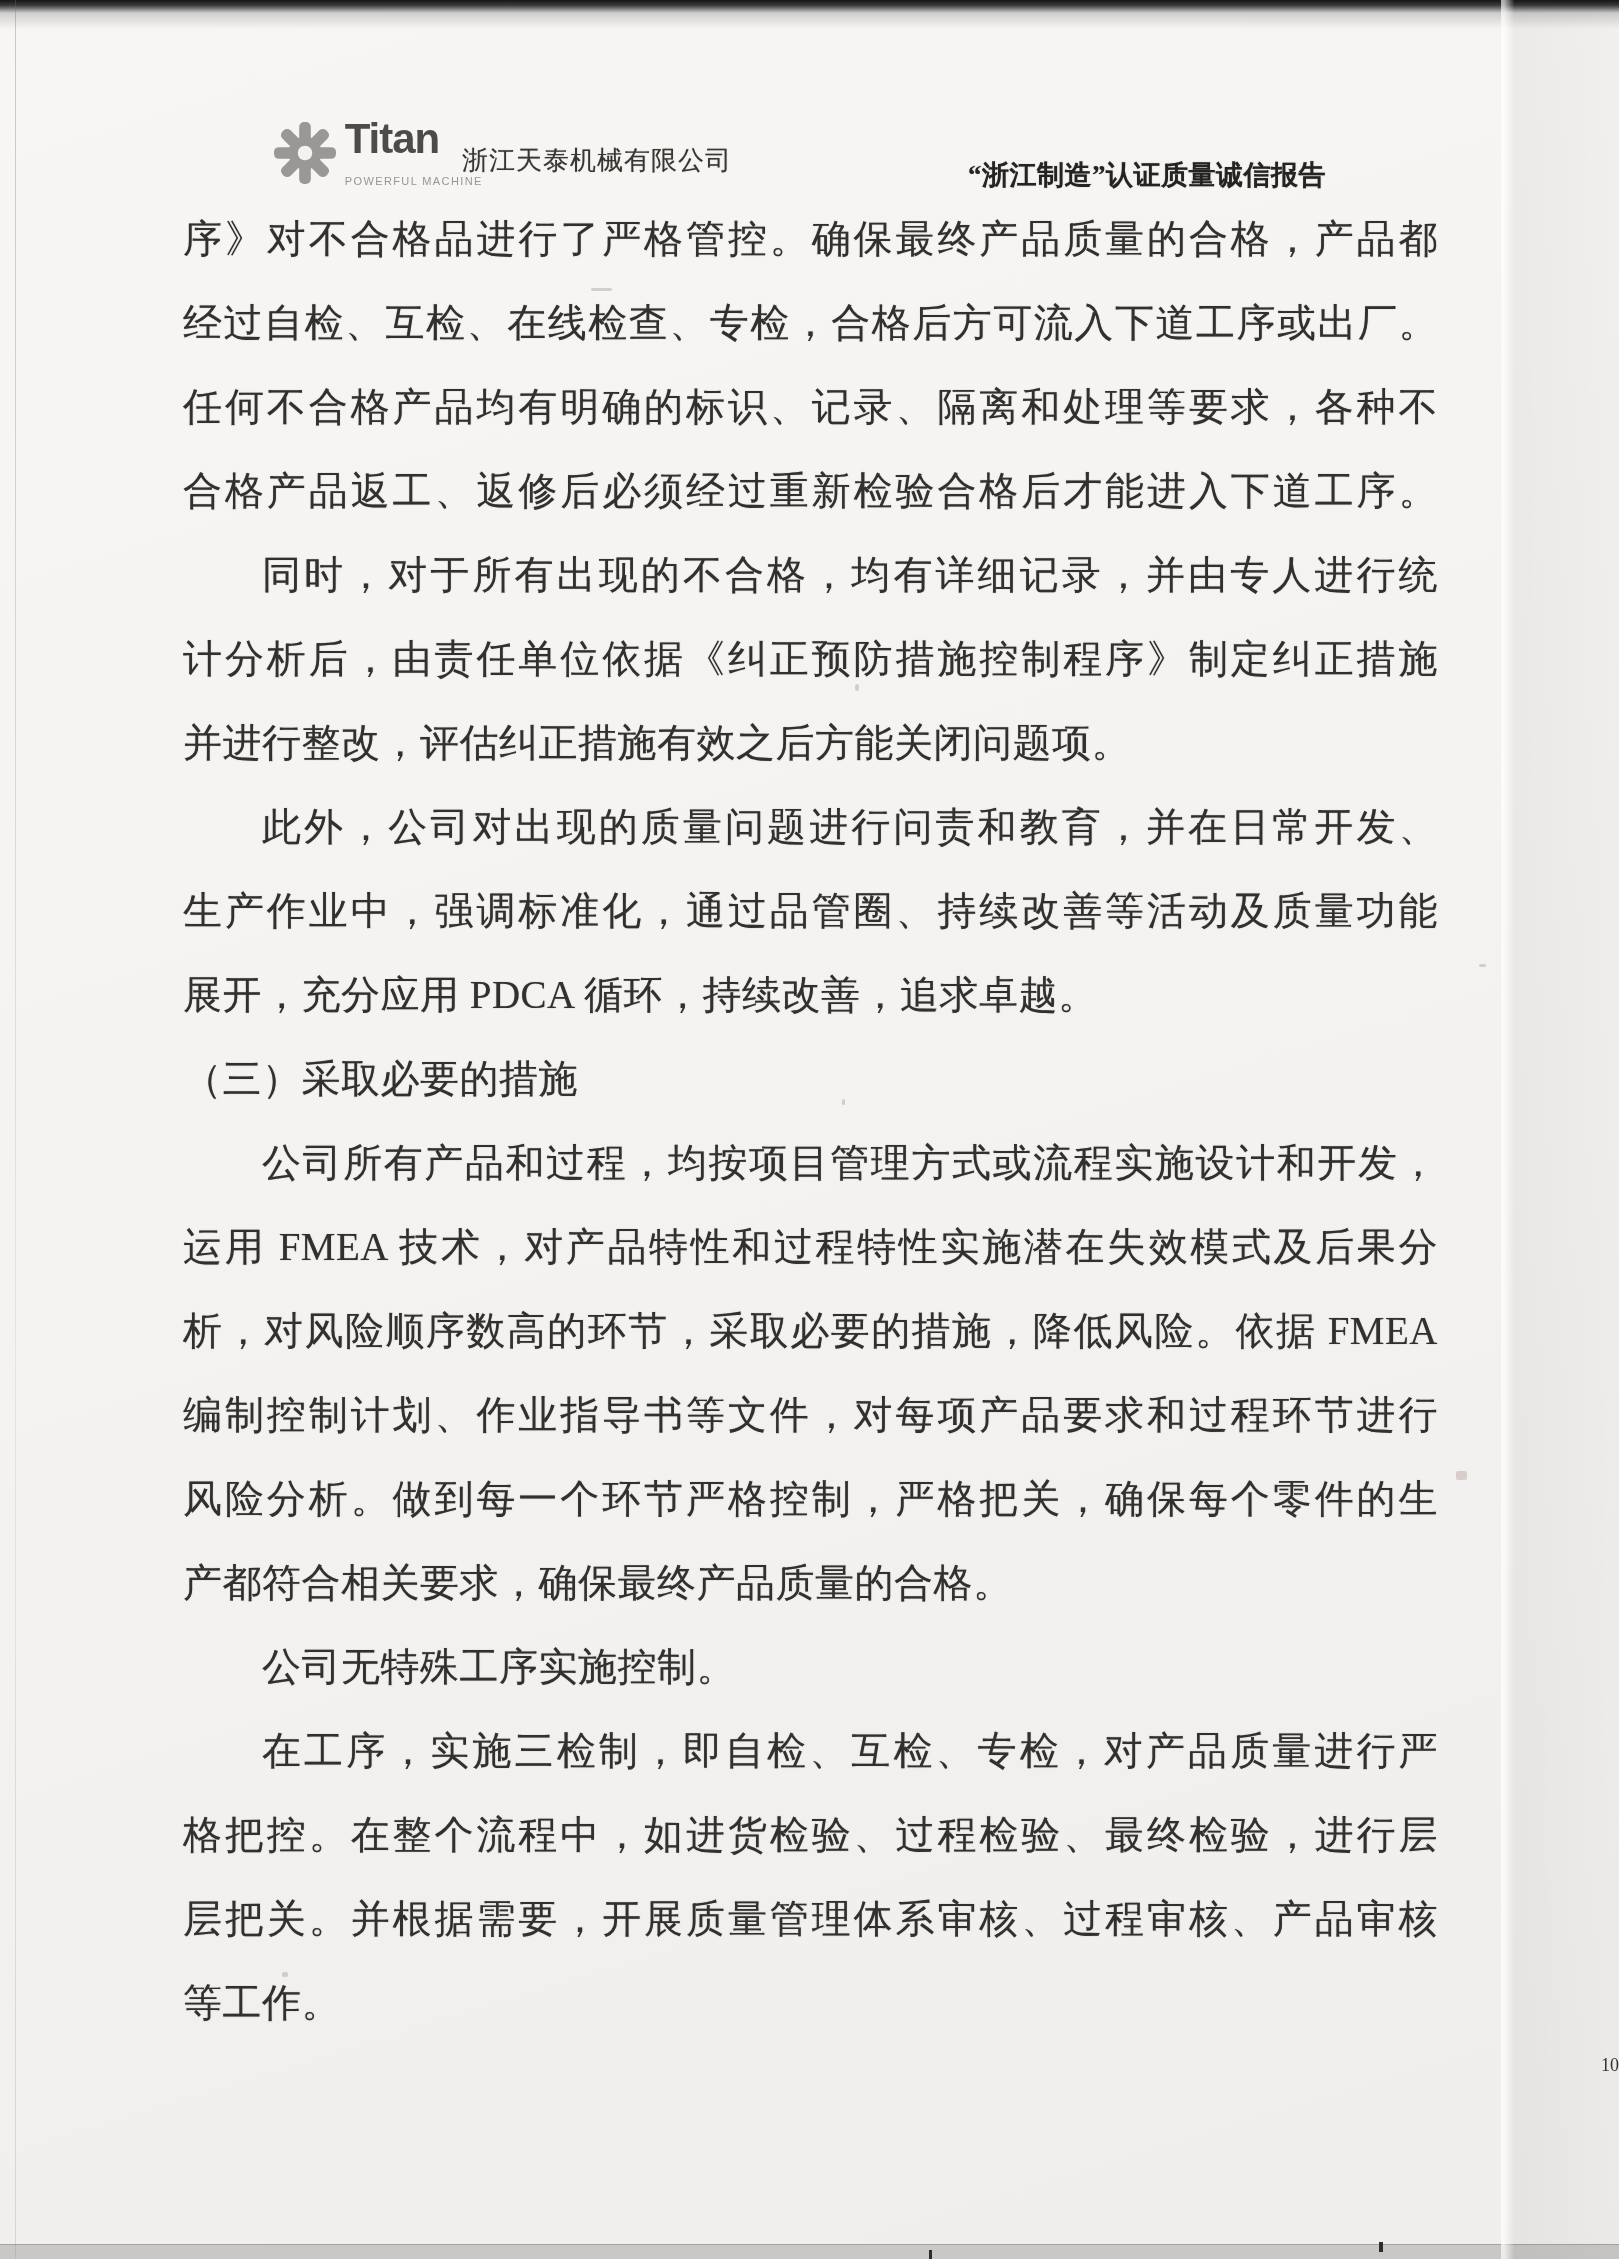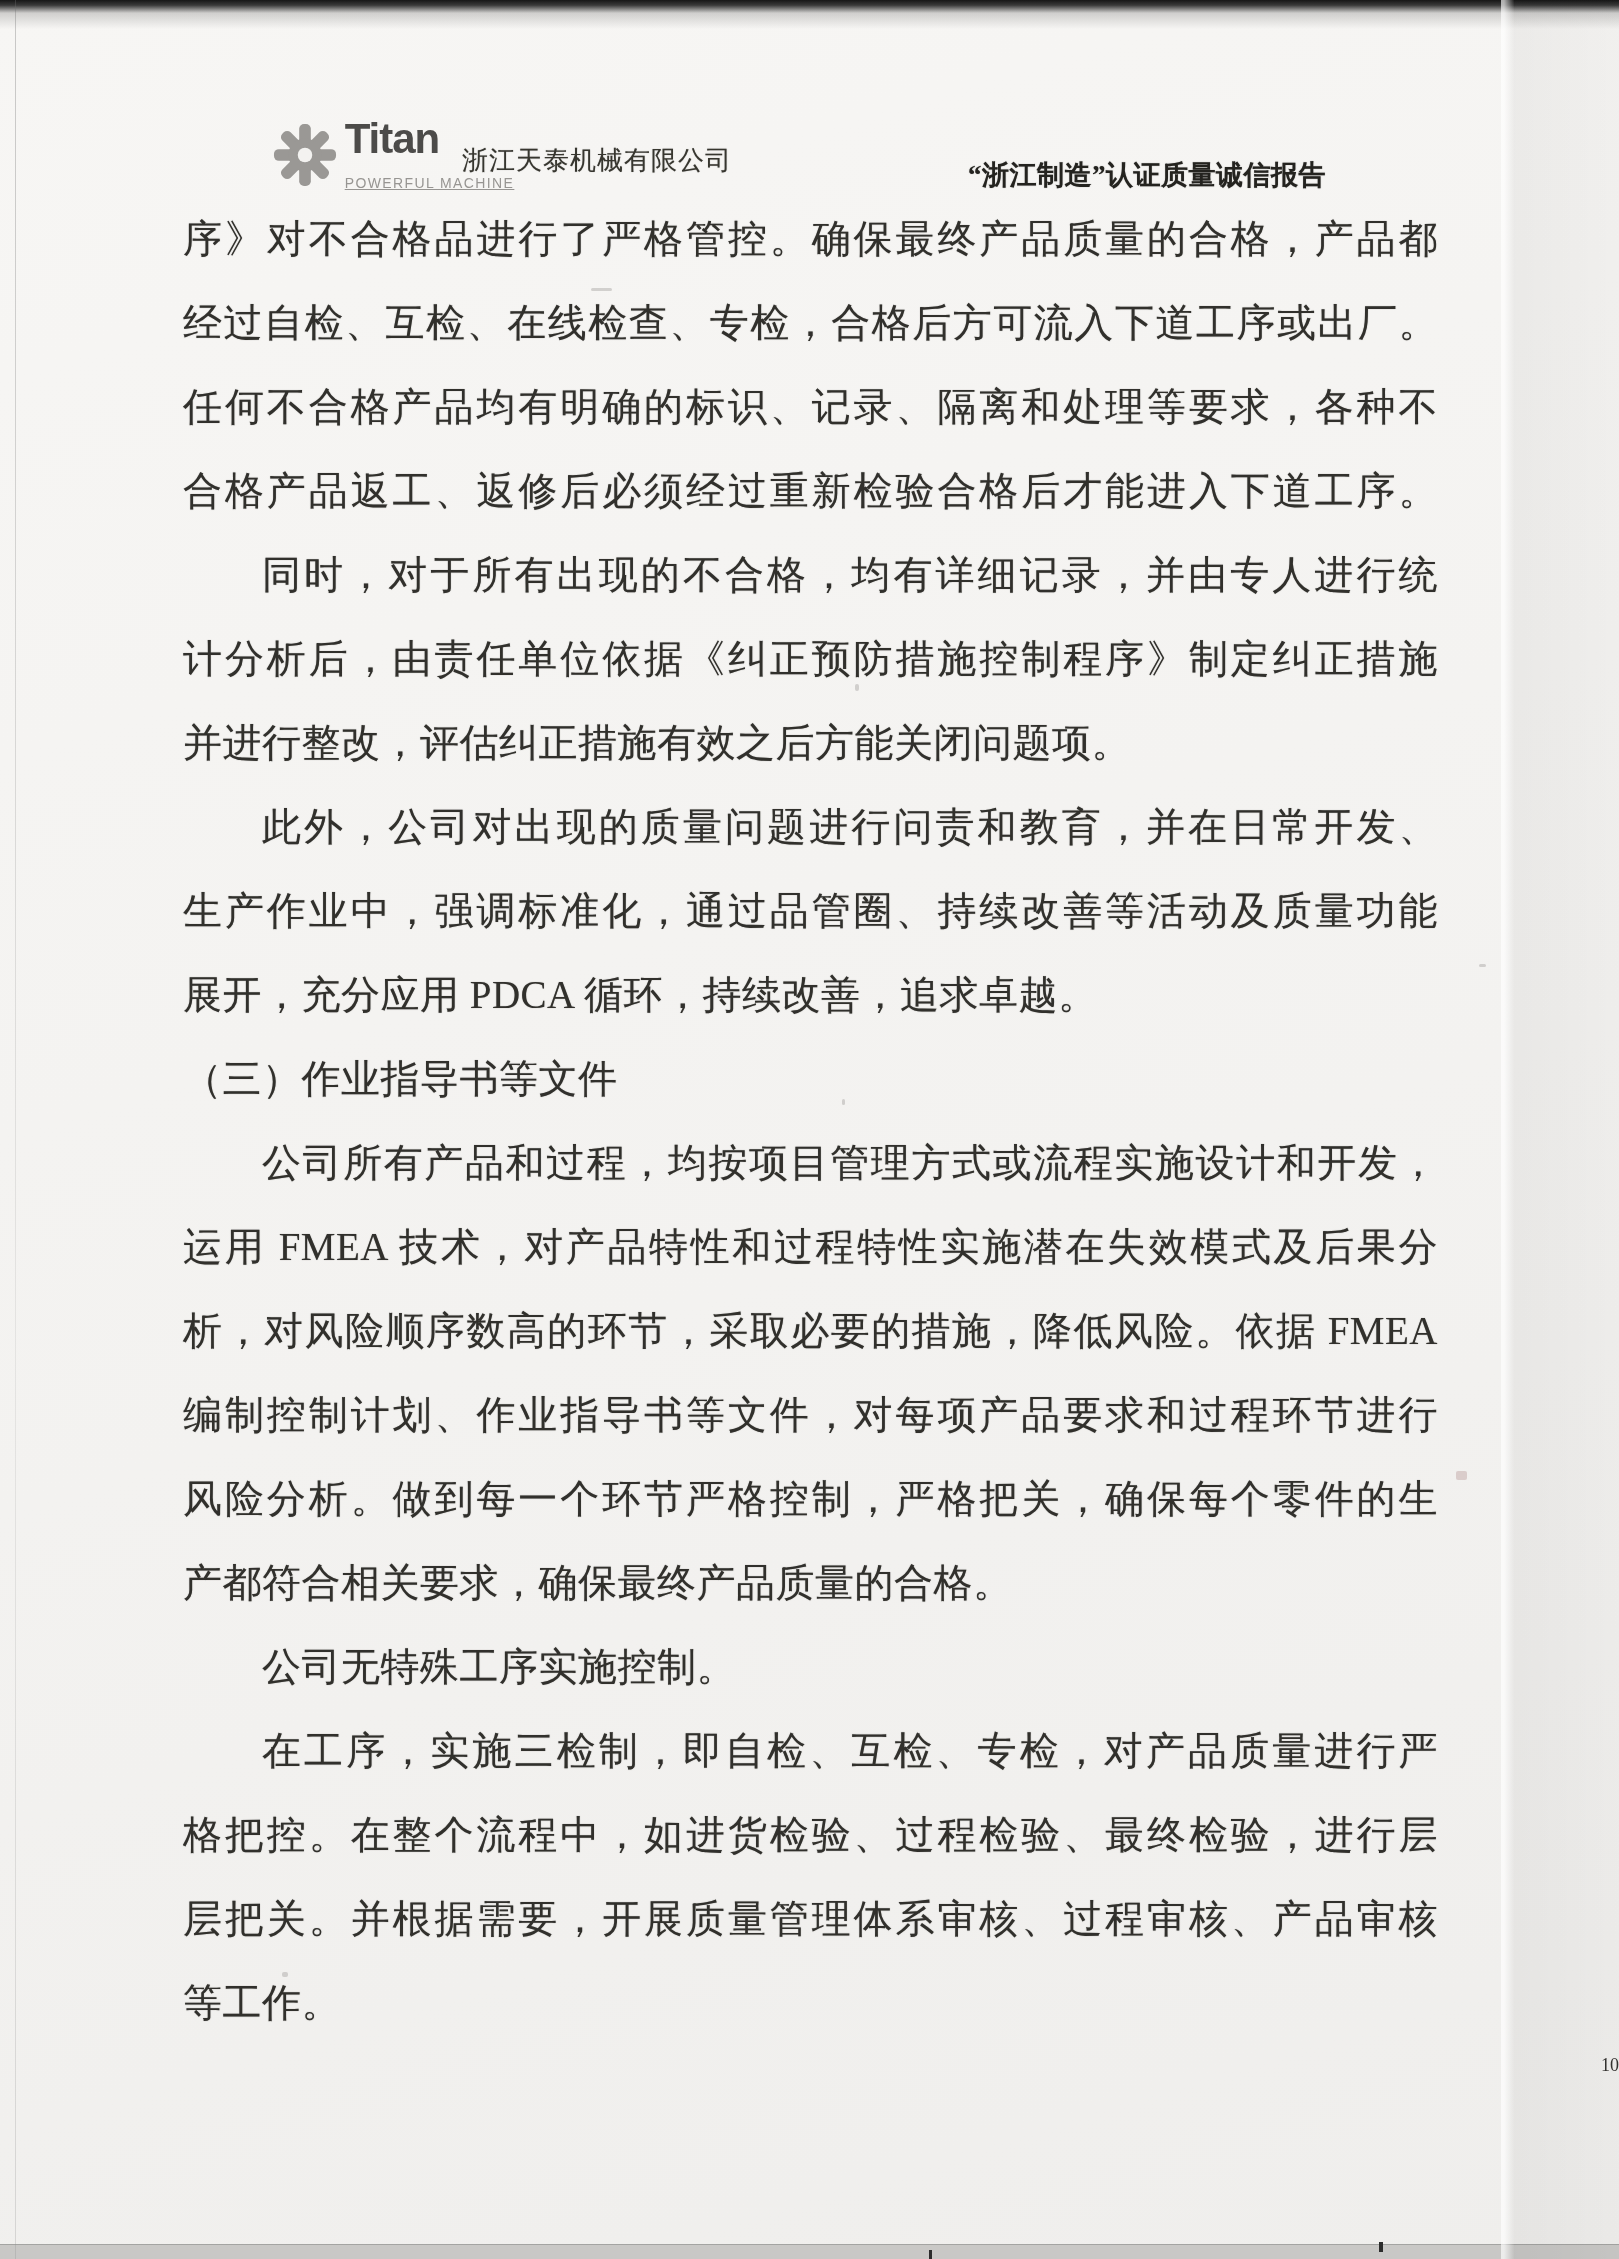--- a/index.html
+++ b/index.html
@@ -30,21 +30,21 @@
     background:linear-gradient(90deg,rgba(255,255,255,.65) 0 2.9px,rgba(0,0,0,.045) 13.5px,rgba(0,0,0,.02) 100%);
   }
   .speck { position:absolute; background:#8f8d8a; opacity:.35; border-radius:1.9px; }
   .tickmark { position:absolute; background:#2c2c2c; }
   
   .logo { position:absolute; left:273px; top:118px; display:flex; align-items:center;
           font-family:"Liberation Sans","DejaVu Sans",sans-serif; }
   .logo svg { display:block; }
   .logo-text { margin-left:7.7px; }
   .brand { font-size:42px; font-weight:bold; color:#4c4b49; letter-spacing:-1px; line-height:41px; }
-  .tagline { font-size:14px; color:#979592; letter-spacing:1.4px; margin-top:16px;text-decoration:underline; }
+  .tagline { font-size:11px; color:#979592; letter-spacing:1.4px; margin-top:16px; }
   .company {
     position:absolute; left:462px; top:143px; font-size:26px; color:#37362f;
     letter-spacing:1px; text-shadow:0 0 1px rgba(70,70,70,.45);
   }
   .report-title {
     position:absolute; left:968px; top:157px; font-size:27px; font-weight:bold;
     color:#24231f; letter-spacing:0.5px; text-shadow:0 0 1px rgba(40,40,40,.5);
   }
   
   .doc-body { position:absolute; left:183px; top:197px; width:1255px; }
@@ -107,21 +107,21 @@
     <div class="doc-line">序》对不合格品进行了严格管控。确保最终产品质量的合格，产品都</div>
     <div class="doc-line">经过自检、互检、在线检查、专检，合格后方可流入下道工序或出厂。</div>
     <div class="doc-line">任何不合格产品均有明确的标识、记录、隔离和处理等要求，各种不</div>
     <div class="doc-line">合格产品返工、返修后必须经过重新检验合格后才能进入下道工序。</div>
     <div class="doc-line indent">同时，对于所有出现的不合格，均有详细记录，并由专人进行统</div>
     <div class="doc-line">计分析后，由责任单位依据《纠正预防措施控制程序》制定纠正措施</div>
     <div class="doc-line end">并进行整改，评估纠正措施有效之后方能关闭问题项。</div>
     <div class="doc-line indent">此外，公司对出现的质量问题进行问责和教育，并在日常开发、</div>
     <div class="doc-line">生产作业中，强调标准化，通过品管圈、持续改善等活动及质量功能</div>
     <div class="doc-line end">展开，充分应用 PDCA 循环，持续改善，追求卓越。</div>
-    <div class="doc-line heading">（三）作业指导书等文件</div>
+    <div class="doc-line heading">（三）采取必要的措施</div>
     <div class="doc-line indent">公司所有产品和过程，均按项目管理方式或流程实施设计和开发，</div>
     <div class="doc-line">运用 FMEA 技术，对产品特性和过程特性实施潜在失效模式及后果分</div>
     <div class="doc-line">析，对风险顺序数高的环节，采取必要的措施，降低风险。依据 FMEA</div>
     <div class="doc-line">编制控制计划、作业指导书等文件，对每项产品要求和过程环节进行</div>
     <div class="doc-line">风险分析。做到每一个环节严格控制，严格把关，确保每个零件的生</div>
     <div class="doc-line end">产都符合相关要求，确保最终产品质量的合格。</div>
     <div class="doc-line indent end">公司无特殊工序实施控制。</div>
     <div class="doc-line indent">在工序，实施三检制，即自检、互检、专检，对产品质量进行严</div>
     <div class="doc-line">格把控。在整个流程中，如进货检验、过程检验、最终检验，进行层</div>
     <div class="doc-line">层把关。并根据需要，开展质量管理体系审核、过程审核、产品审核</div>

